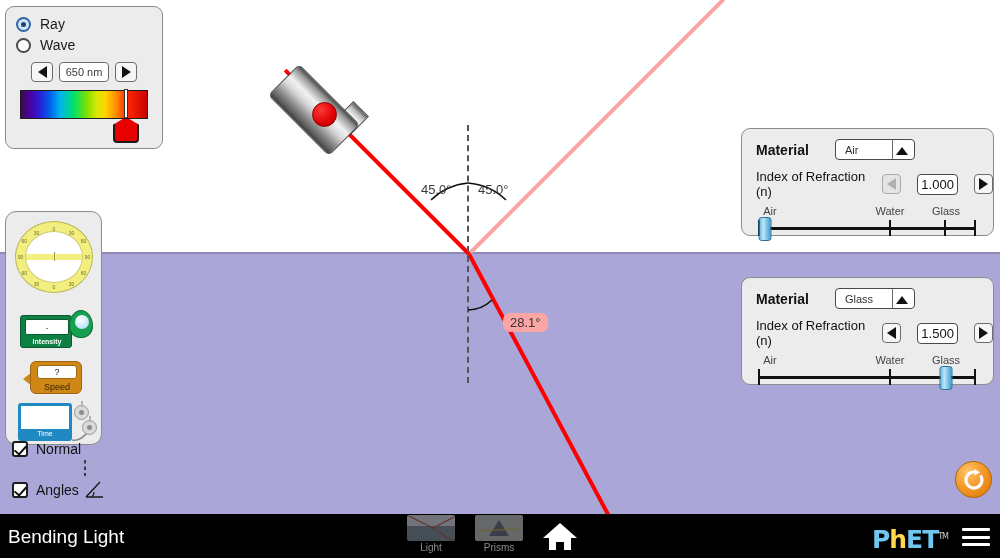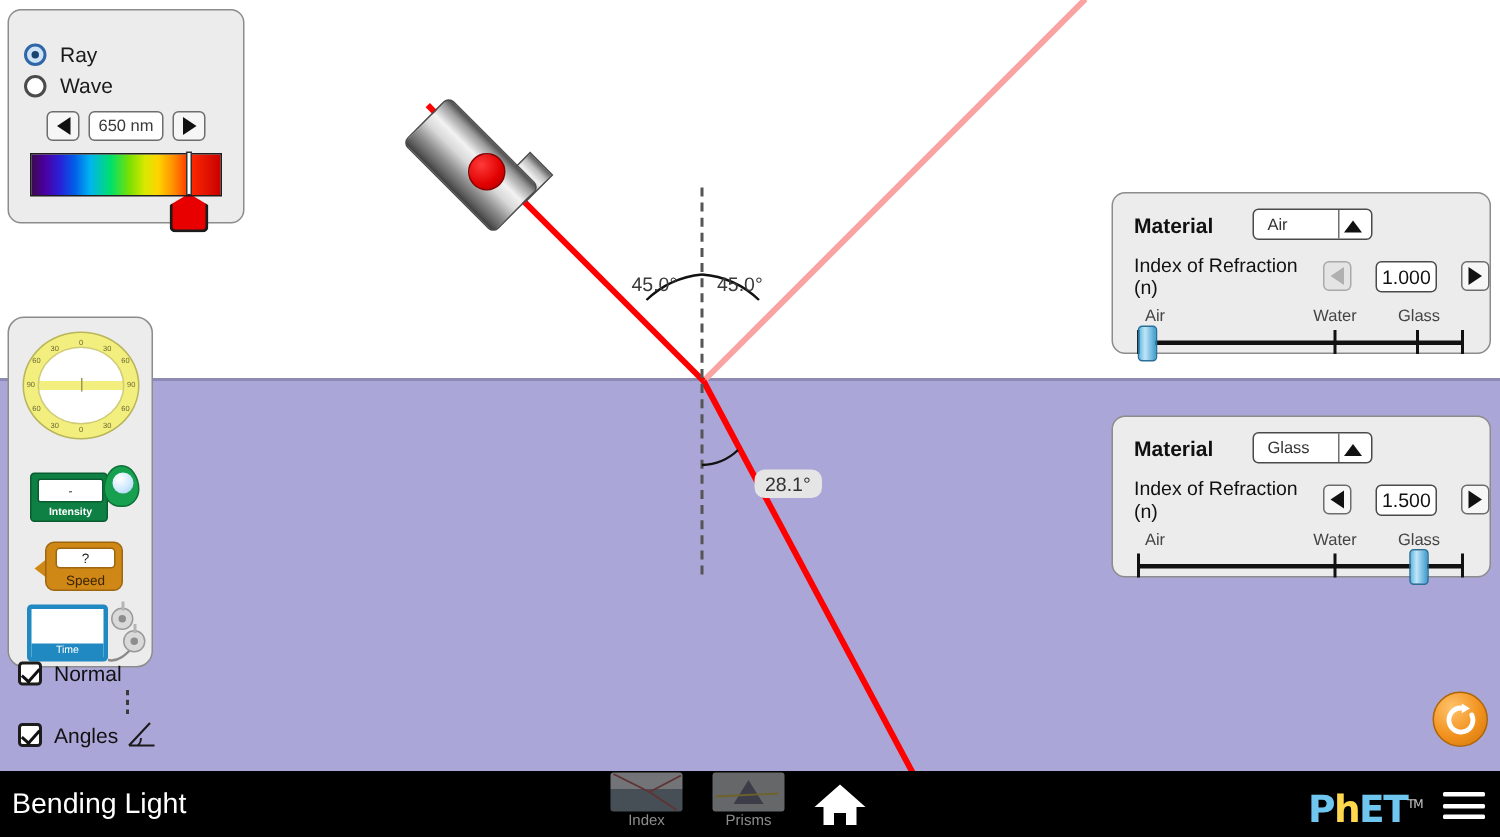--- a/index.html
+++ b/index.html
@@ -61,21 +61,21 @@
   
   .arc { position: absolute; pointer-events: none; }
 
   .angle-label {
     position: absolute;
     font-size: 13px;
     color: #3a3a3a;
     white-space: nowrap;
   }
   .angle-label.boxed {
-    background: #e5e5e5;
+    background: #fca5a5;
     border-radius: 7px;
     padding: 2px 7px;
     color: #333;
     text-align: right;
   }
 
   
   .laser-wrap {
     position: absolute; left: 268px; top: 58px;
     width: 104px; height: 104px;
@@ -114,21 +114,21 @@
     position: absolute;
     background: #ececec;
     border: 1px solid #8c8c8c;
     border-radius: 9px;
   }
 
   
   #ray-wave-panel { left: 5px; top: 6px; width: 158px; height: 143px; }
   .radio-row {
     display: flex; align-items: center;
-    margin: 21px 0 0 10px;
+    margin: 9px 0 0 10px;
     font-size: 14px; color: #1a1a1a;
   }
   .radio-row + .radio-row { margin-top: 5px; }
   .radio {
     width: 15px; height: 15px; border-radius: 50%;
     border: 2px solid #4b4b4b; background: #fff;
     margin-right: 9px; position: relative; flex: none;
   }
   .radio.on { border-color: #2e66a8; background: #cfe3f7; }
   .radio.on::after {
@@ -596,21 +596,21 @@
     <div id="sim-title">Bending Light</div>
 
     <div class="nav-items">
       <div class="nav-item">
         <div class="nav-thumb thumb-intro">
           <svg width="48" height="26" viewBox="0 0 48 26">
             <path d="M 2 1 L 26 13 L 44 25" fill="none" stroke="#b05a5a" stroke-width="1.2"></path>
             <path d="M 26 13 L 47 2" fill="none" stroke="#b05a5a" stroke-width="1.2"></path>
           </svg>
         </div>
-        <span class="nav-caption">Index</span>
+        <span class="nav-caption">Light</span>
       </div>
 
       <div class="nav-item">
         <div class="nav-thumb thumb-prisms">
           <svg width="48" height="26" viewBox="0 0 48 26">
             <path d="M 24 5 L 34 21 L 14 21 Z" fill="#6e6e84"></path>
             <path d="M 2 16 L 44 14" fill="none" stroke="#c9b24a" stroke-width="1.2"></path>
           </svg>
         </div>
         <span class="nav-caption">Prisms</span>

